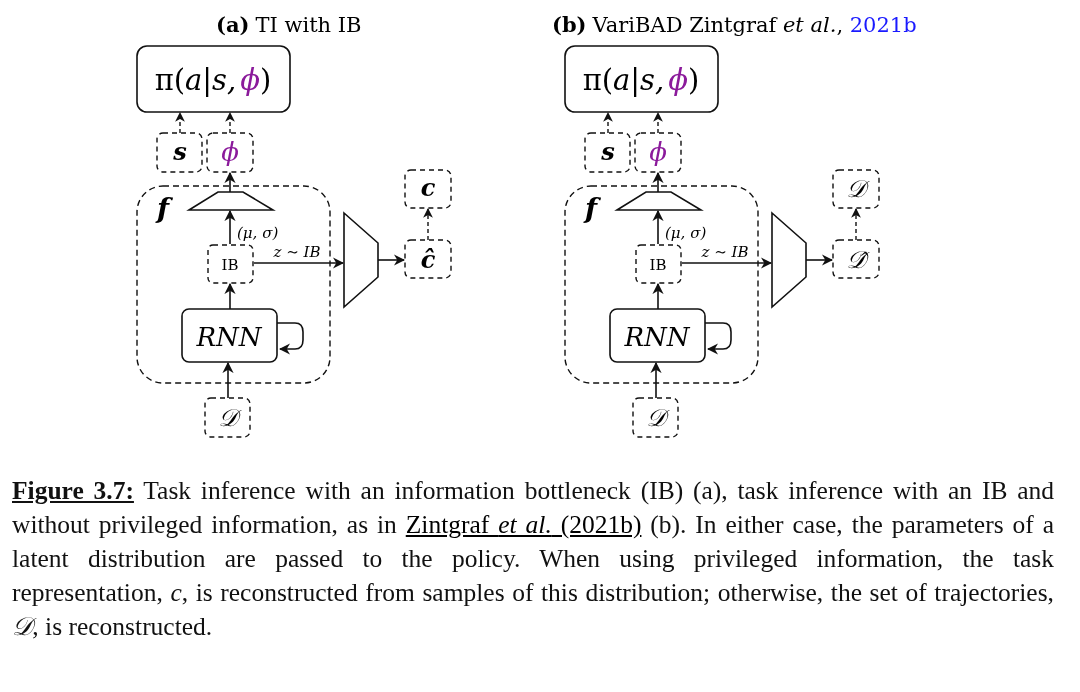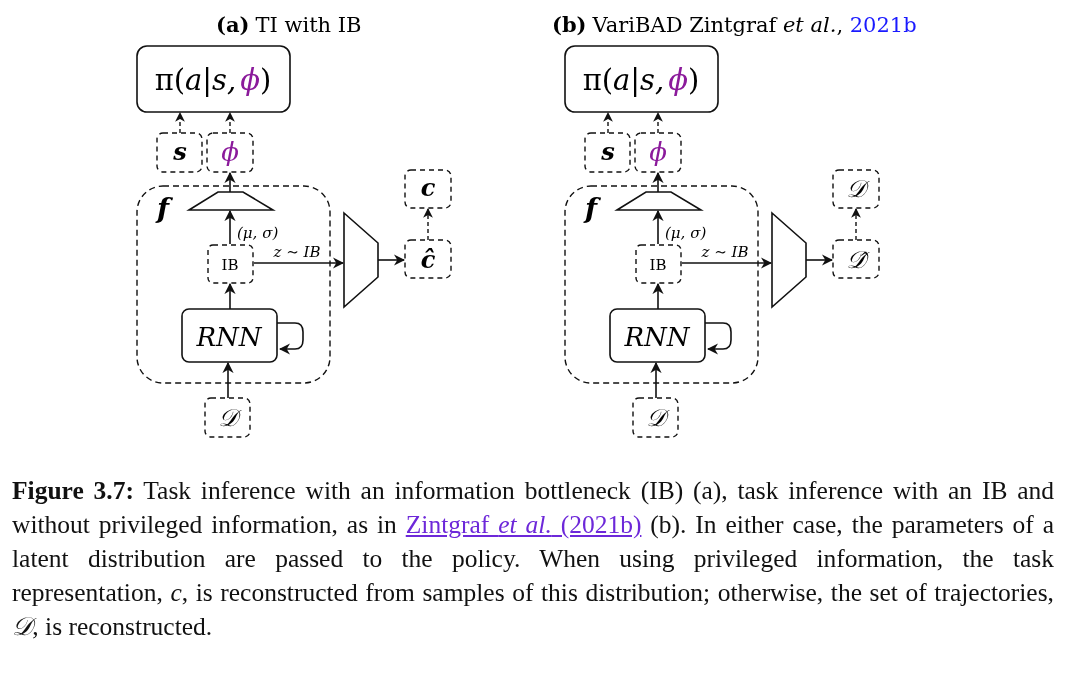--- a/index.html
+++ b/index.html
@@ -5,22 +5,22 @@
   html, body { margin: 0; padding: 0; background: #ffffff; }
   body { width: 1080px; height: 692px; position: relative; overflow: hidden;
          font-family: "DejaVu Serif", "Liberation Serif", serif; color: #111; }
   #figure { position: absolute; left: 0; top: 0; width: 1080px; height: 460px; }
   svg text { font-family: "DejaVu Serif", "Liberation Serif", serif; }
   .it { font-style: italic; }
   #caption { position: absolute; left: 12px; top: 474px; width: 1042px;
              font-family: "Liberation Serif", "DejaVu Serif", serif;
              font-size: 25.5px; line-height: 34px; color: #111;
              text-align: justify; text-align-last: left; }
-  #caption .lbl { font-weight: bold; }
-  #caption .link { color: #6d28d9; text-decoration: underline; }
+  #caption .lbl { font-weight: bold; text-decoration: underline; }
+  #caption .link { color: #000000; text-decoration: underline; }
   #caption .link .it { font-style: italic; }
   #caption .math { font-style: italic; }
 </style>
 </head>
 <body>
 
 <svg id="figure" width="1080" height="460" viewBox="0 0 1080 460" xmlns="http://www.w3.org/2000/svg">
   <defs>
     <marker id="arr" viewBox="0 0 10 10" refX="9" refY="5" markerWidth="7" markerHeight="7" orient="auto-start-reverse">
       <path d="M0,0 L10,5 L0,10 L3,5 z" fill="#111"></path>

